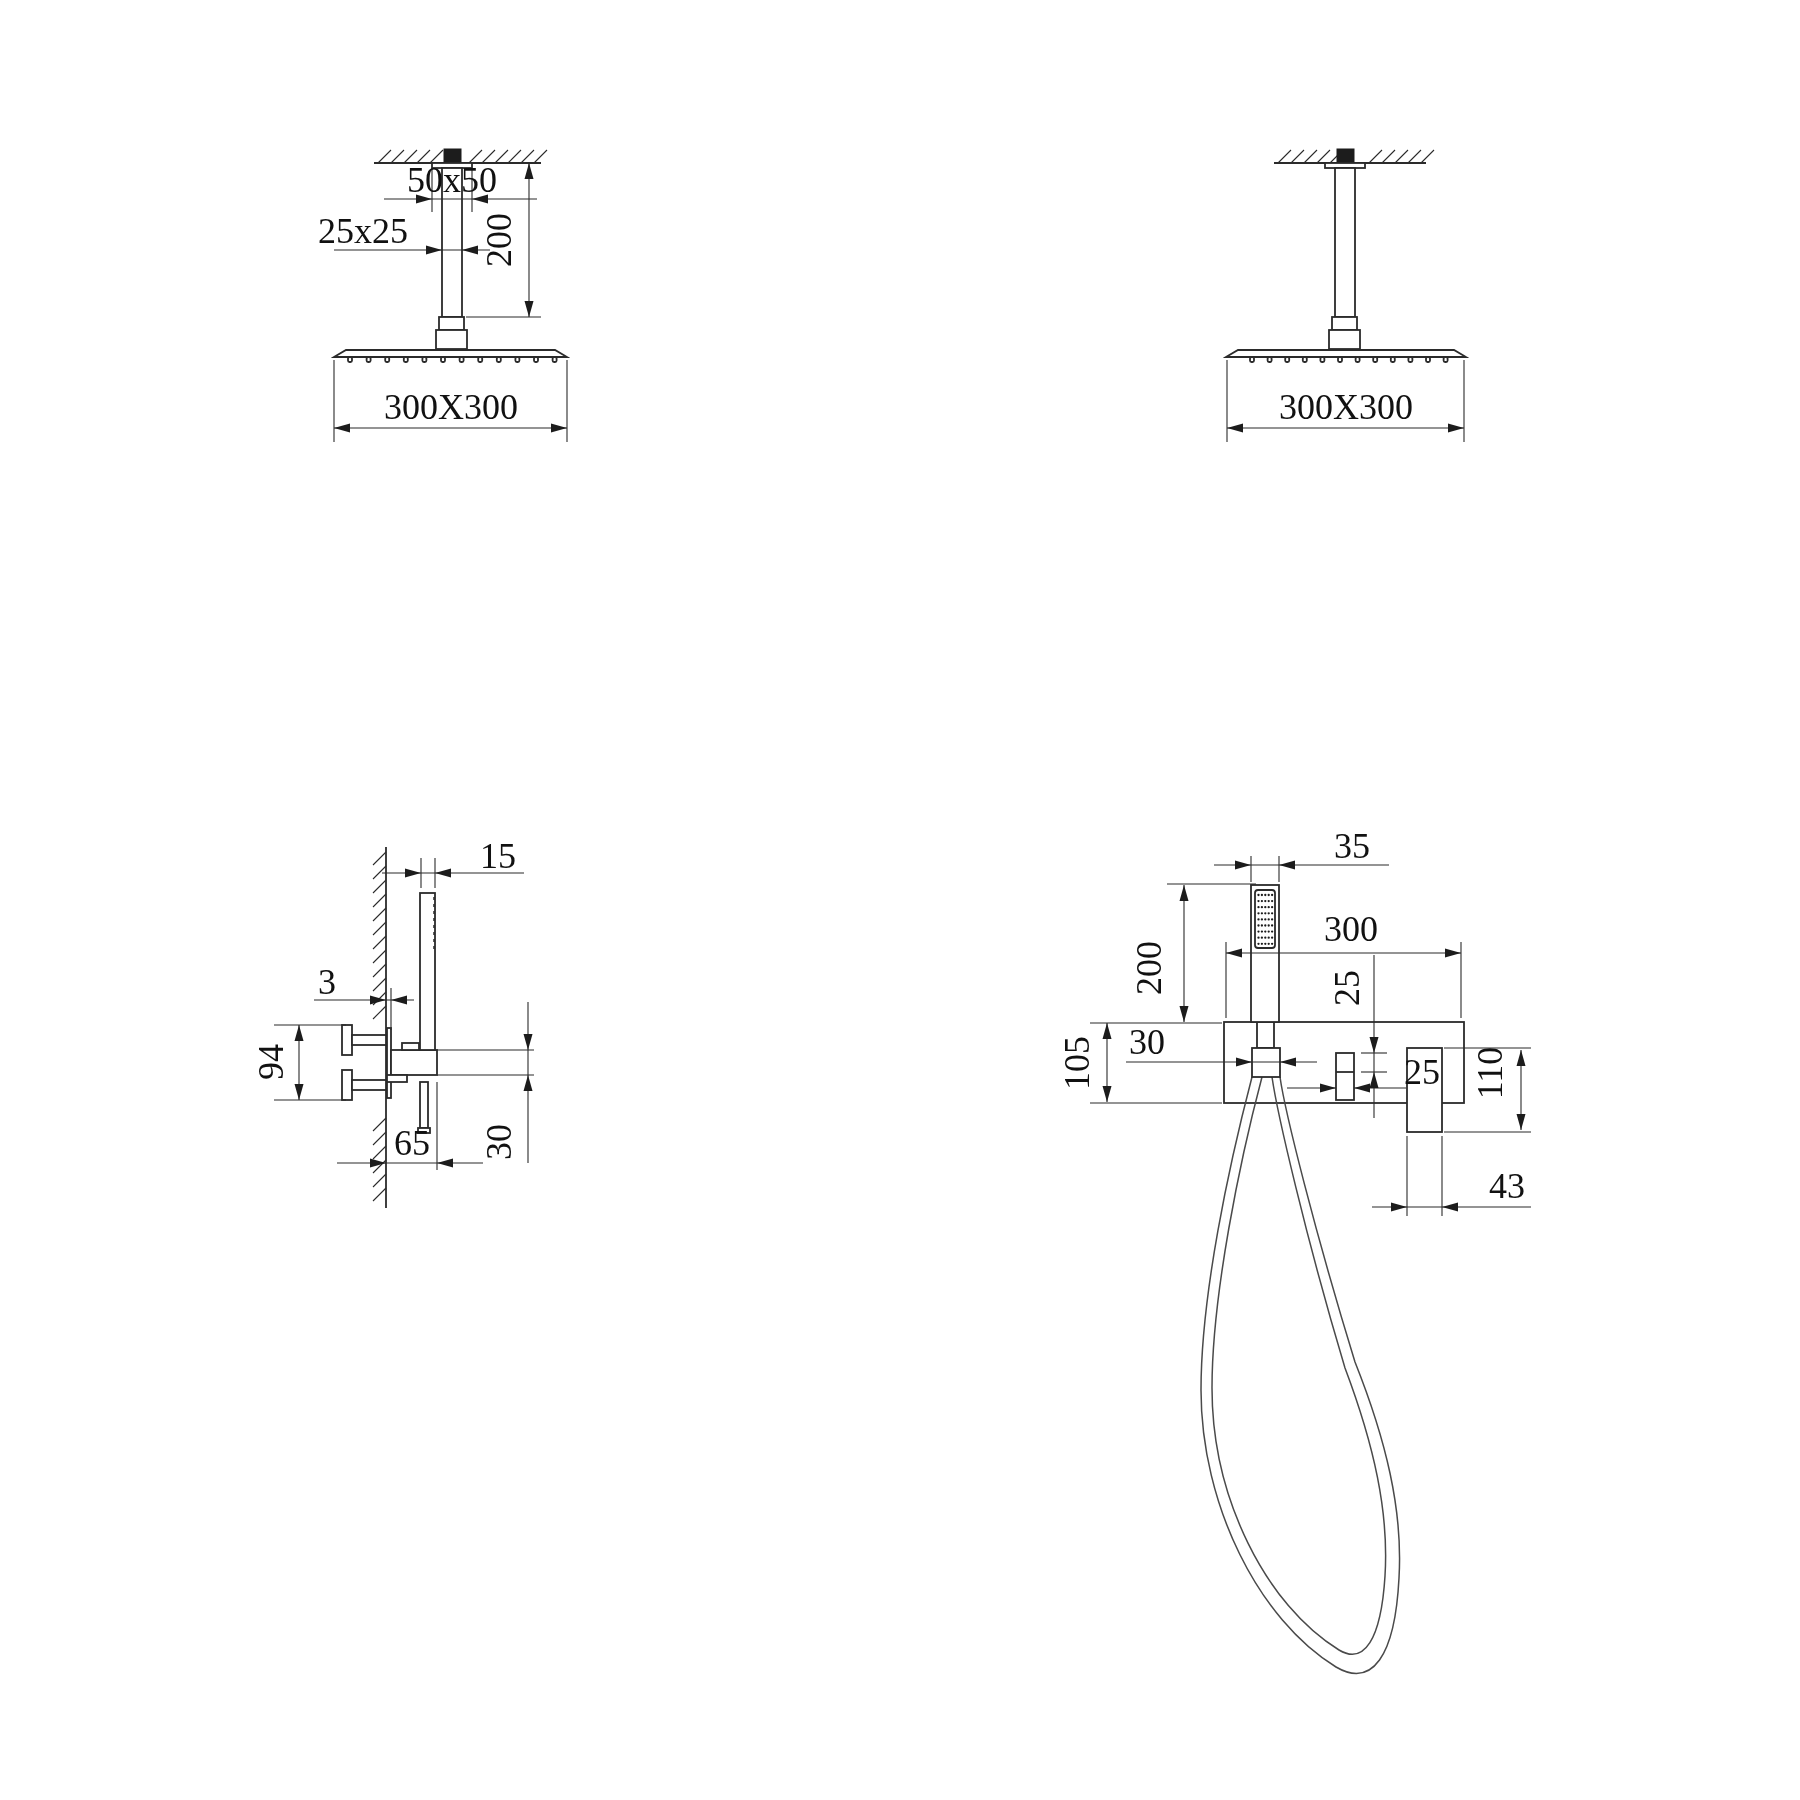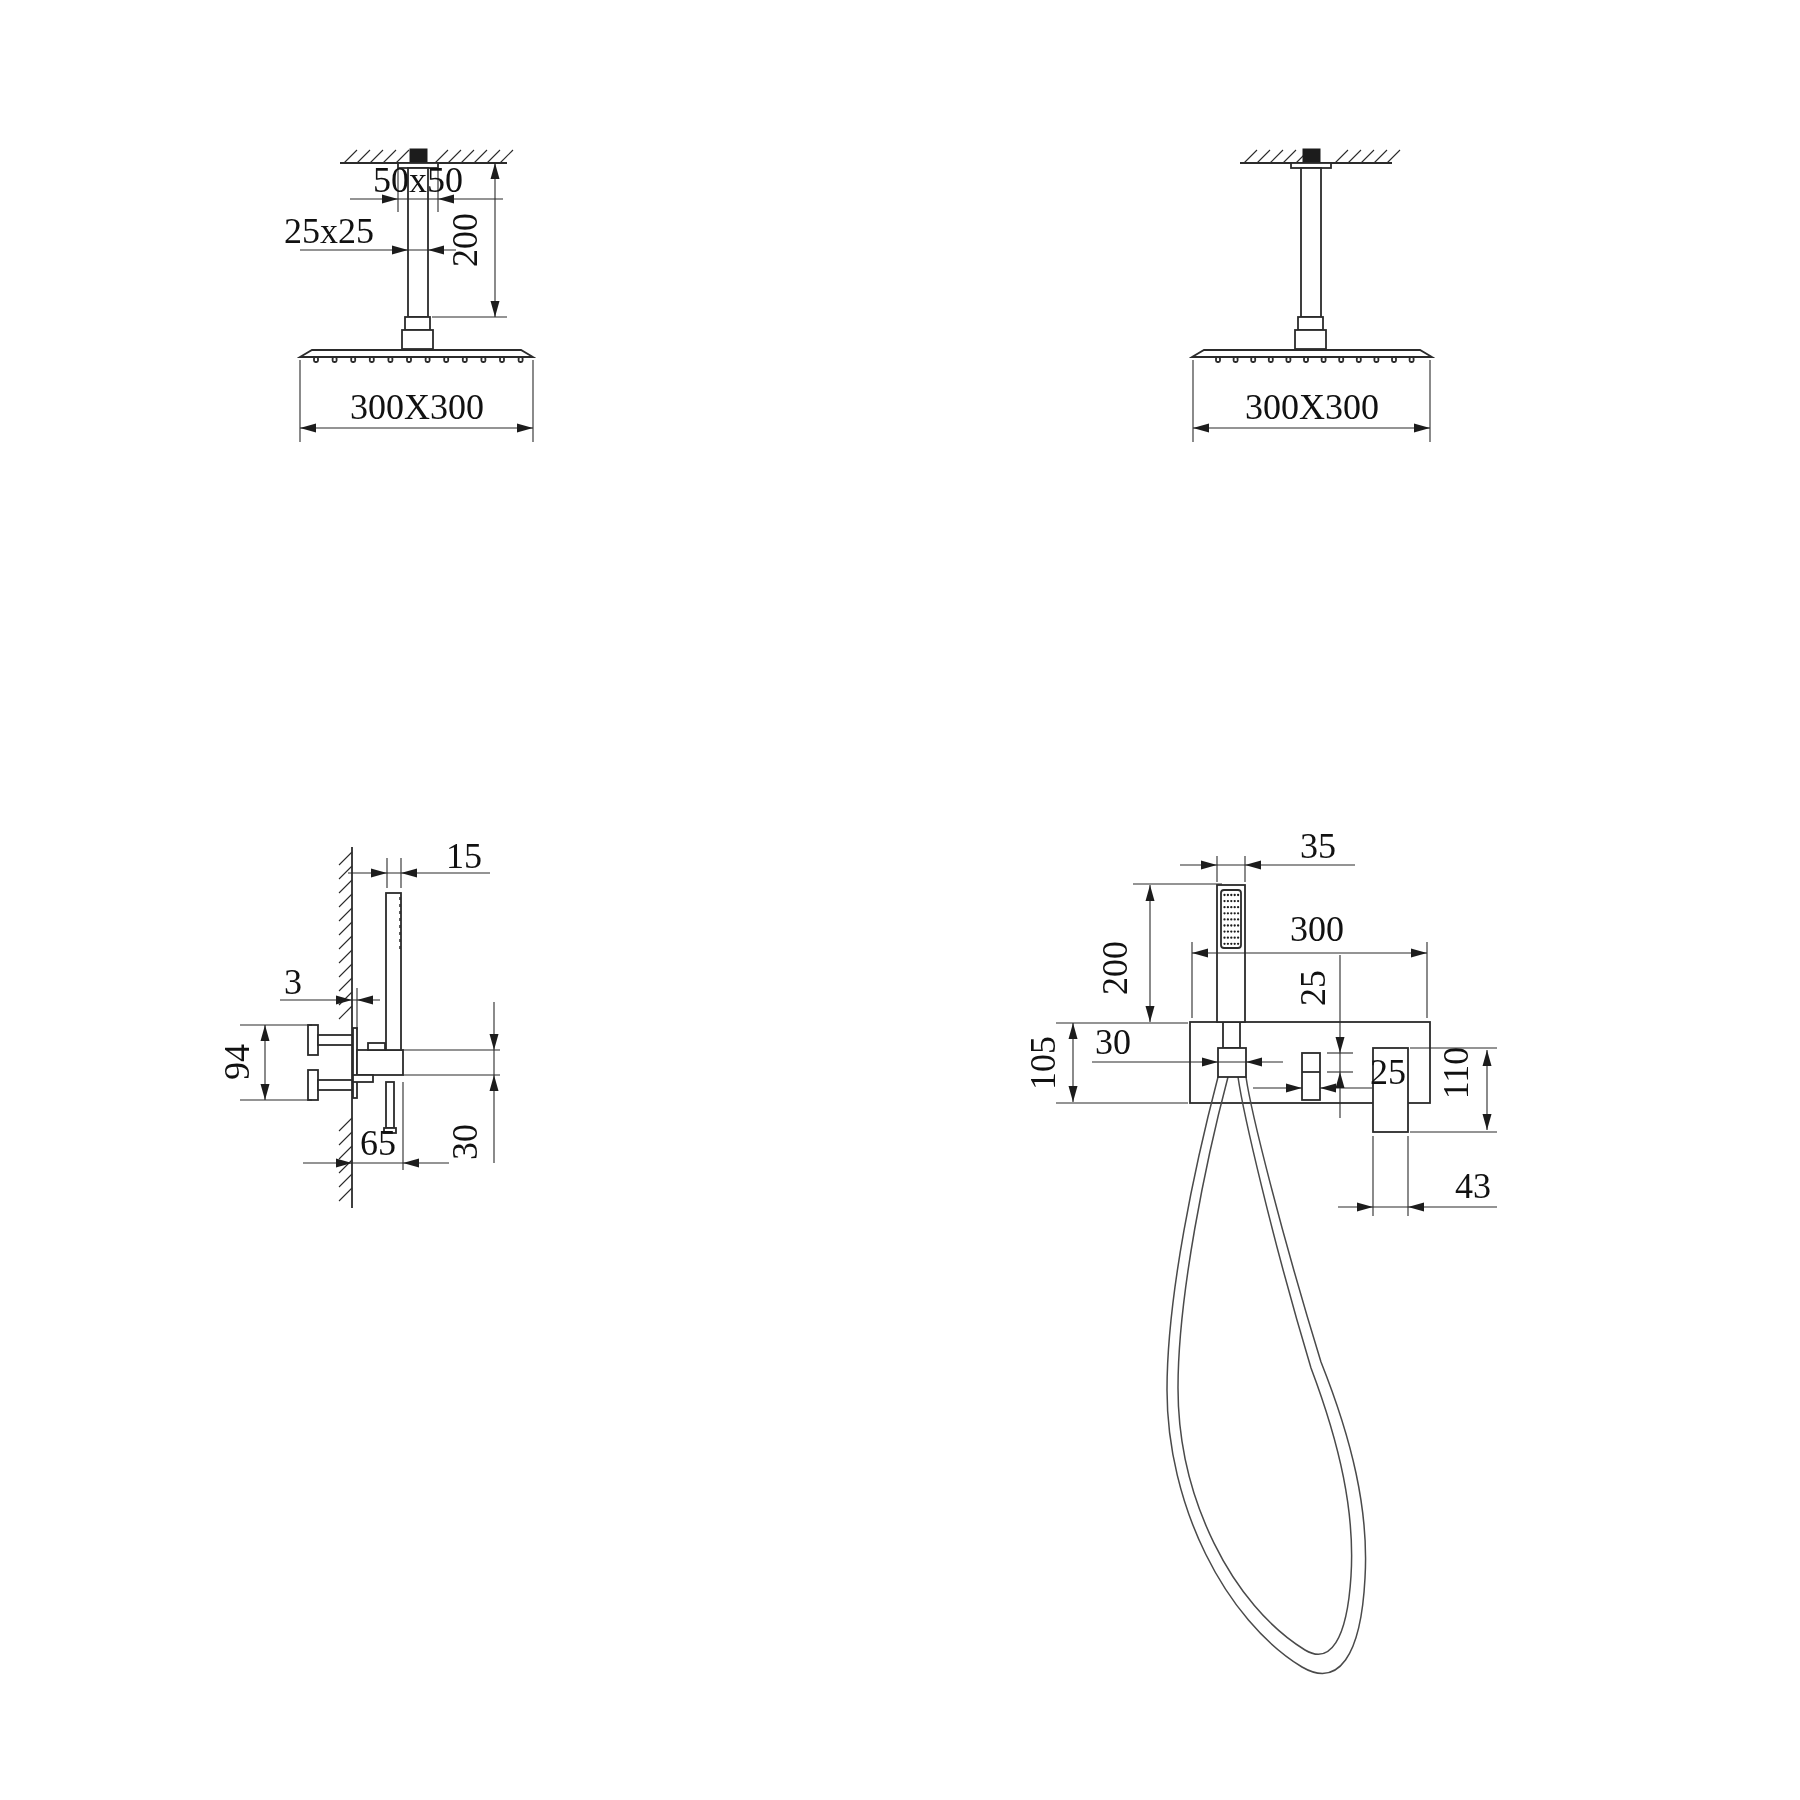--- a/index.html
+++ b/index.html
@@ -1,16 +1,16 @@
 <!DOCTYPE html>
 <html><head>
 <meta charset="utf-8">
 <style>
   html,body{margin:0;padding:0;background:#fff;}
-  .stage{width:1520px;height:1800px;background:#fff;position:relative;}
+  .stage{width:1520px;height:1800px;background:#fff;position:relative;padding-left:34px;}
   svg{display:block;}
   .obj{stroke:#2b2b2b;stroke-width:1.8;fill:none;}
   .objf{stroke:#2b2b2b;stroke-width:1.8;fill:#ffffff;}
   .solid{fill:#1c1c1c;stroke:#1c1c1c;stroke-width:1;}
   .dim{stroke:#2b2b2b;stroke-width:1.1;fill:none;}
   .dashed{stroke:#2b2b2b;stroke-width:1.5;stroke-dasharray:3 4;fill:none;}
   .hose{stroke:#4a4a4a;stroke-width:1.5;fill:none;}
   .arrow{fill:#1c1c1c;stroke:none;}
   .hl{stroke:#2b2b2b;stroke-width:1.1;}
   text.t{font-family:"Liberation Serif","DejaVu Serif",serif;font-size:36px;fill:#111;}

